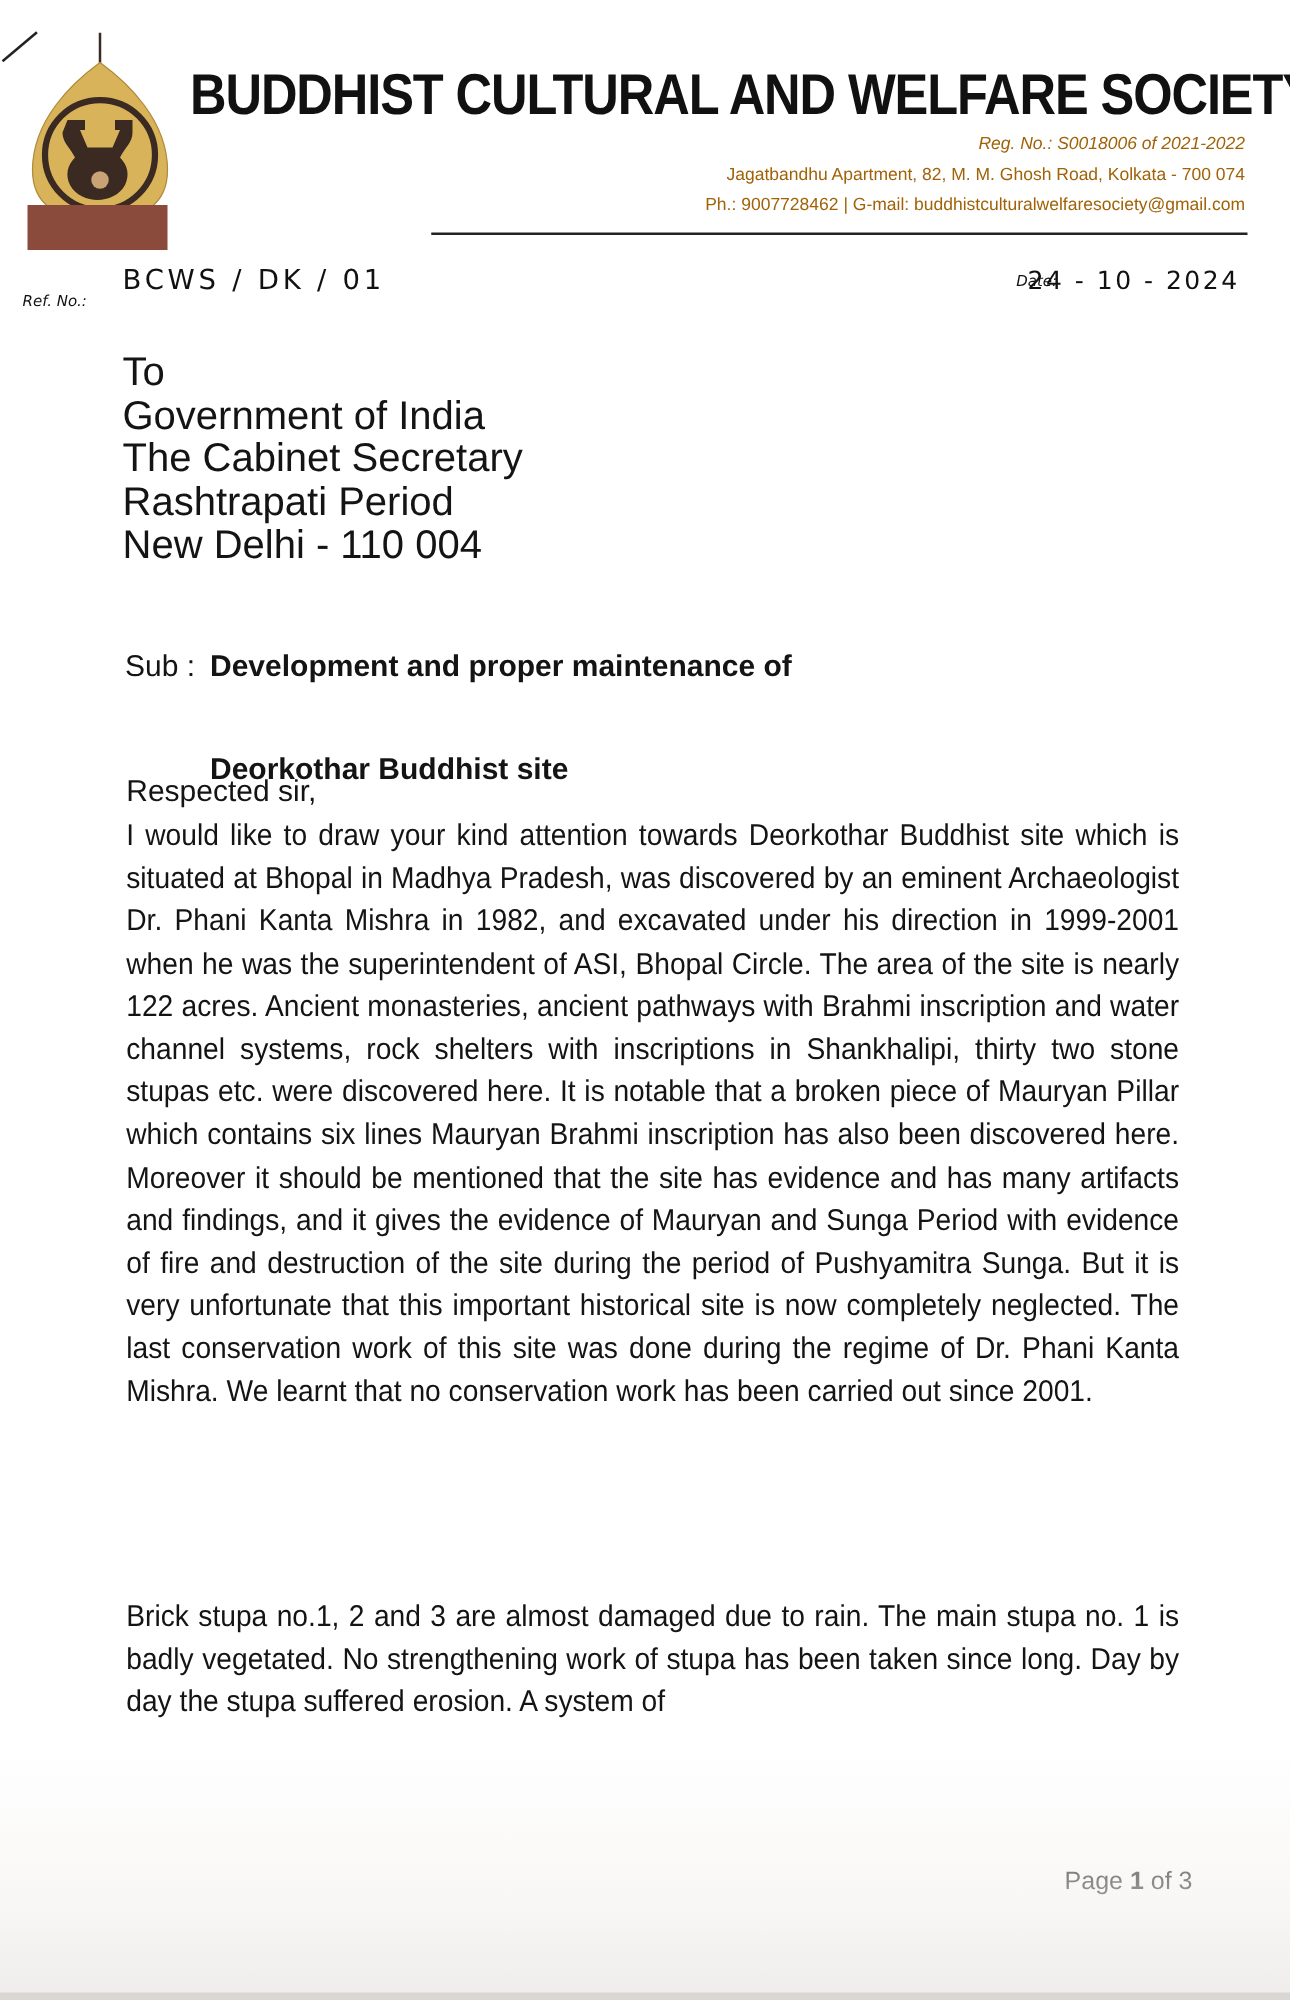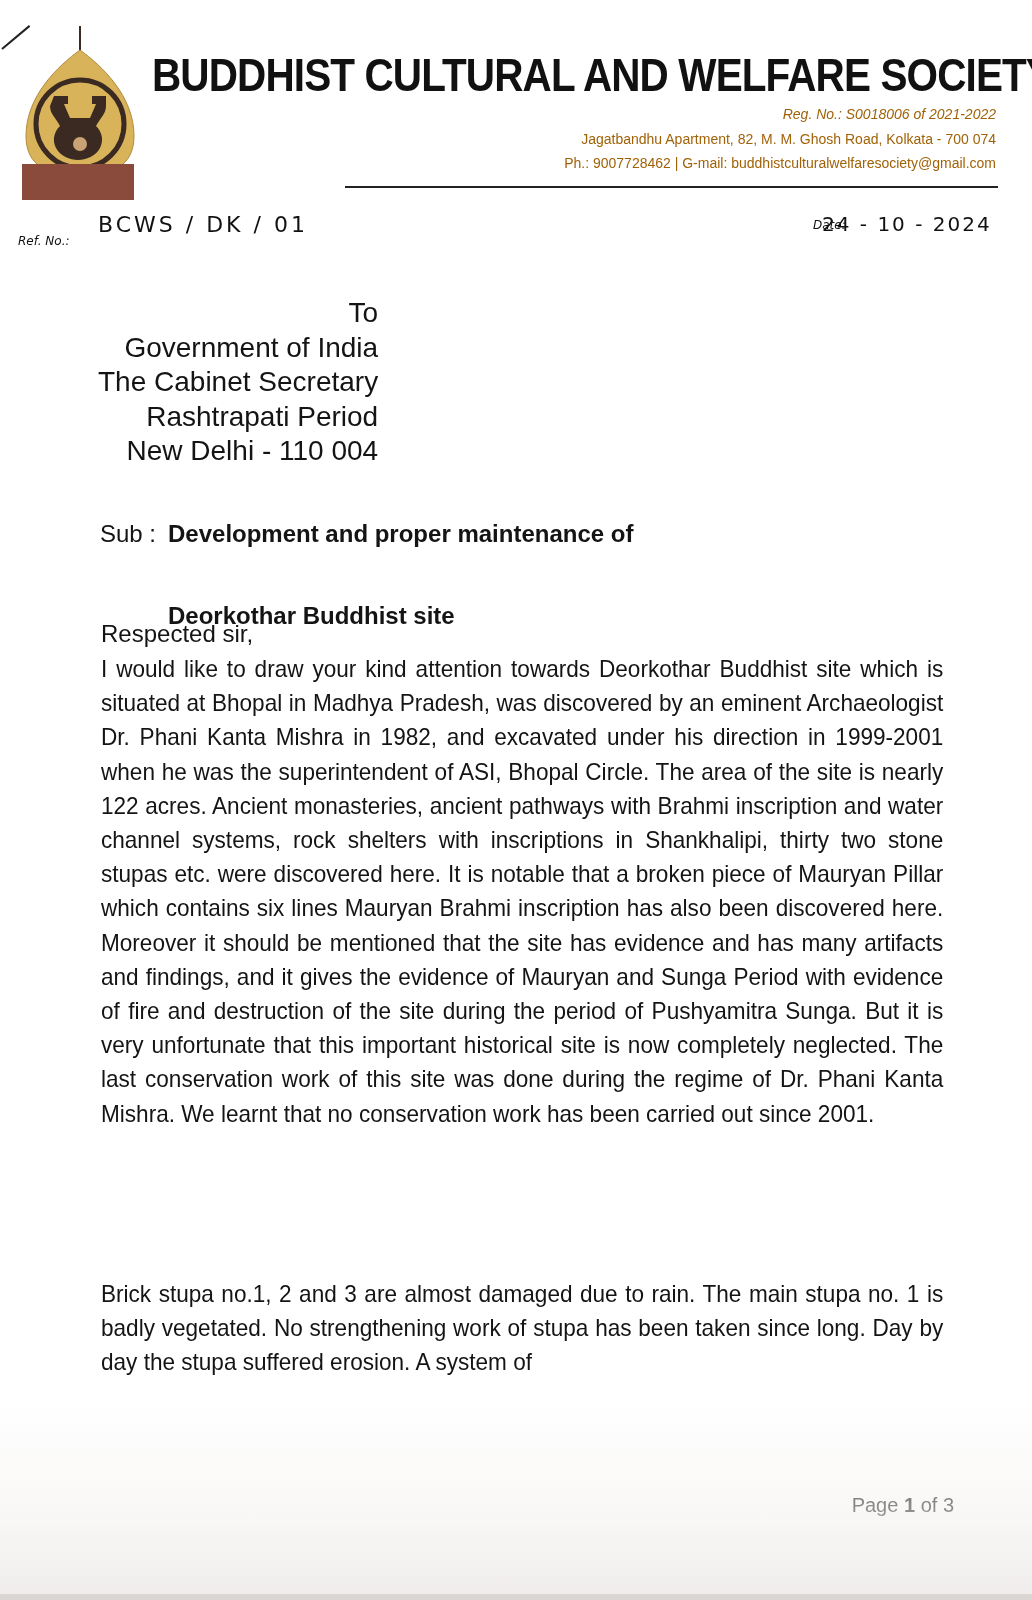--- a/index.html
+++ b/index.html
@@ -42,21 +42,21 @@
     position: absolute; left: 345px; top: 186px; width: 653px; height: 2px; background: #222;
   }
   .hand {
     font-family: "DejaVu Sans", sans-serif; color: #111; position: absolute; white-space: nowrap;
   }
   .ref-label { left: 18px; top: 218px; font-size: 12px; font-style: italic; margin-top: 16px; }
   .ref-value { left: 98px; top: 212px; font-size: 22px; letter-spacing: 3px; }
   .date-label { left: 813px; top: 218px; font-size: 12px; font-style: italic; }
   .date-value { left: 822px; top: 212px; font-size: 20px; letter-spacing: 2px; text-align: center; }
 
-  .address-block { position: absolute; left: 98px; top: 296px; font-size: 28px; line-height: 34.5px; text-align: right; }
+  .address-block { position: absolute; left: 98px; top: 280px; font-size: 32px; line-height: 34.5px; }
   .address-block div { white-space: nowrap; }
 
   .subject { position: absolute; left: 100px; top: 517px; font-size: 24px; line-height: 34px; }
   .subject .sub-label { display: inline-block; width: 68px; }
   .subject .sub-text { font-weight: 700; text-align: right; }
   .subject .line2 { padding-left: 68px; font-weight: 700; margin-top: 48px; }
 
   .salutation { position: absolute; left: 101px; top: 620px; font-size: 24px; }
   .para {
     position: absolute; left: 101px; width: 842px;

